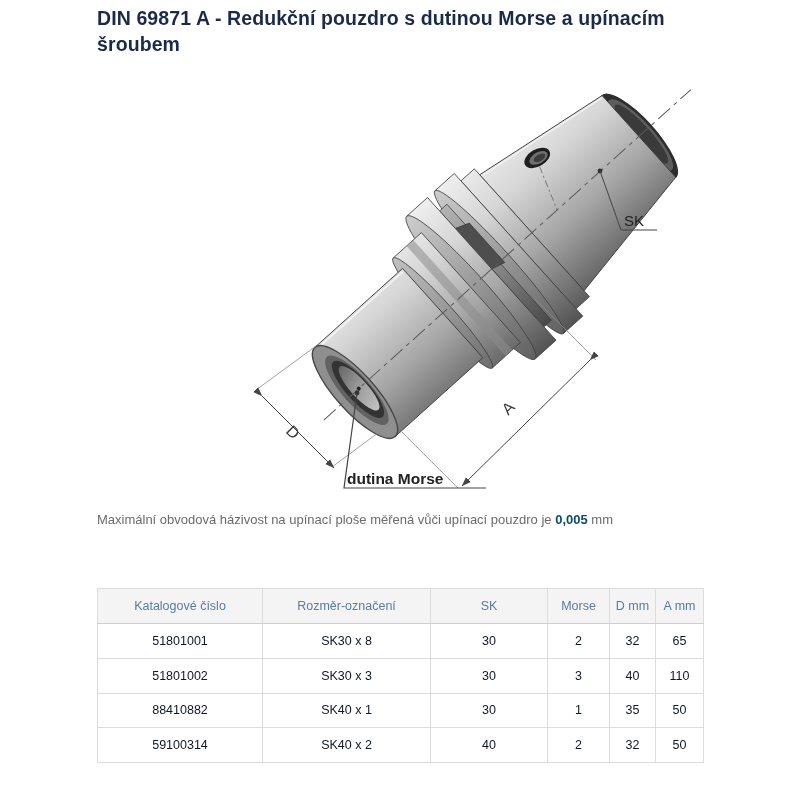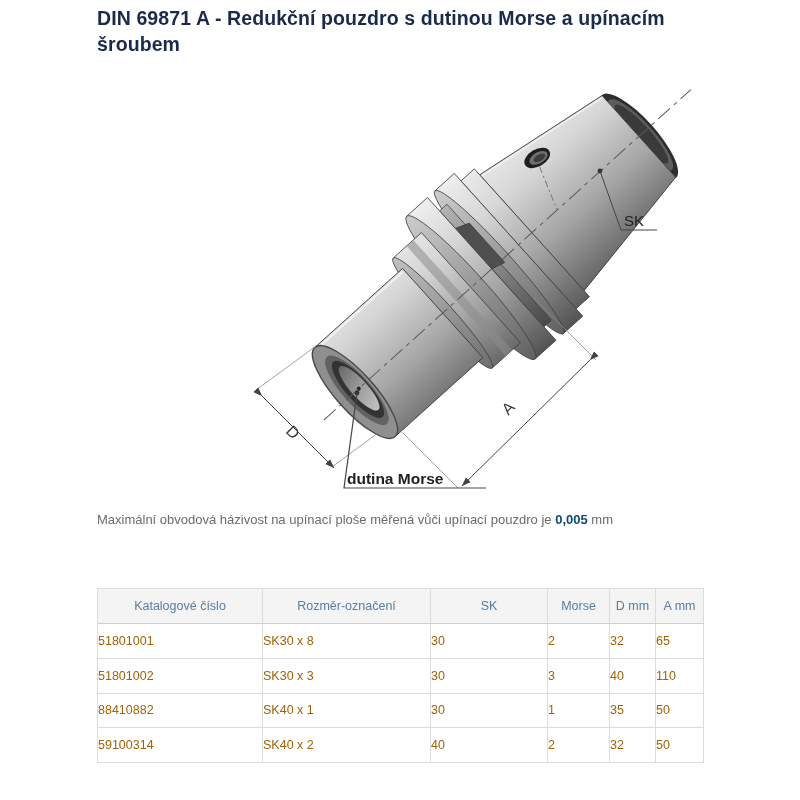--- a/index.html
+++ b/index.html
@@ -16,22 +16,22 @@
   .note { position:absolute; left:97px; top:512px; width:660px;
           font-size:13px; color:#6b6b6b; }
   .note b { color:#0c4a6e;text-align:center; }
 
   table.spec { position:absolute; left:97px; top:553px; width:606px;
                border-collapse:collapse; table-layout:fixed;
                font-size:12.5px;margin-top:35px; }
   table.spec th { background:#f4f4f5; color:#5a7c9d; font-weight:normal;
                   height:35px; border:1px solid #dcdcdc; border-bottom:1px solid #cfcfcf;
                   text-align:center; vertical-align:middle; }
-  table.spec td { color:#a16207; height:34.8px; border:1px solid #dcdcdc;
-                  vertical-align:middle; background:#fff; }
+  table.spec td { color:#0f172a; height:34.8px; border:1px solid #dcdcdc;
+                  text-align:center; vertical-align:middle; background:#fff; }
 
   svg text { font-family:"Liberation Sans", sans-serif; }
 </style>
 </head>
 <body>
 
 <div class="page">
 
   <h1 class="title">DIN 69871 A - Redukční pouzdro s dutinou Morse a upínacím šroubem</h1>
 

